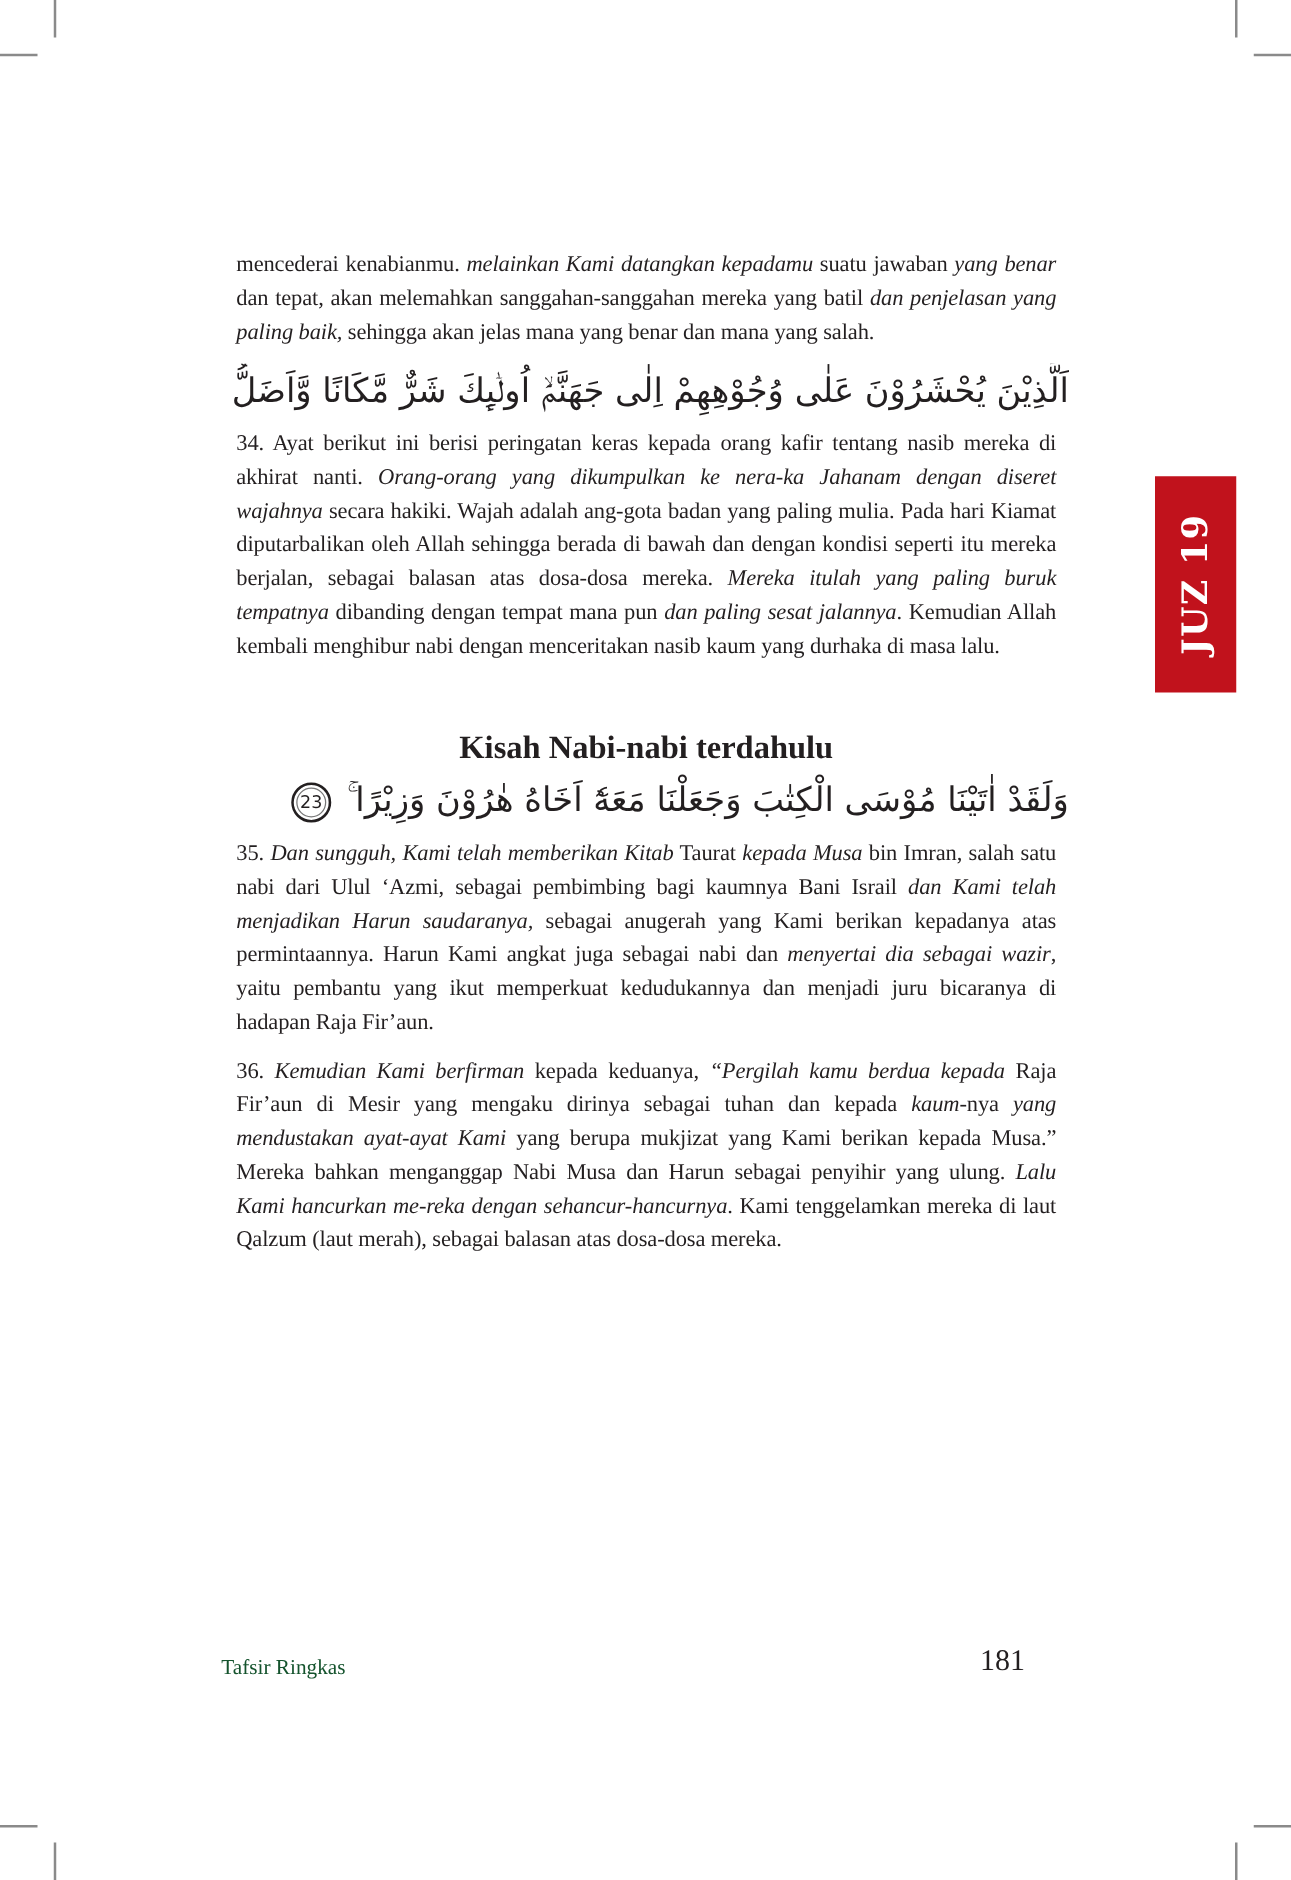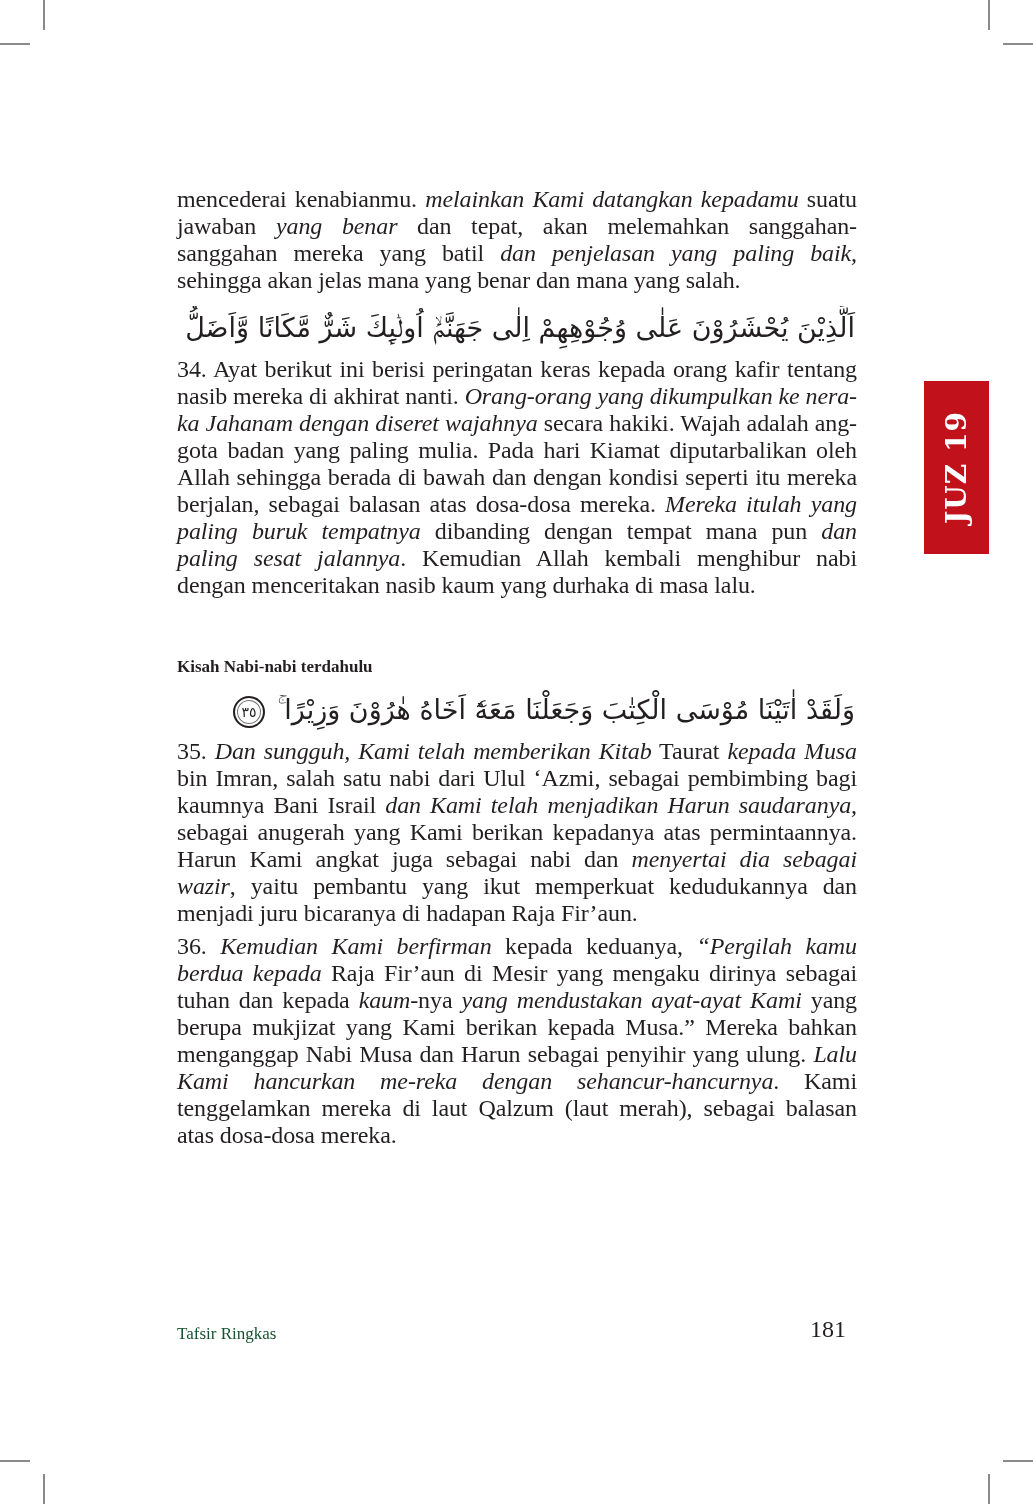--- a/index.html
+++ b/index.html
@@ -20,24 +20,24 @@
     .crop.v { width: 2px; height: 30px; }
     .crop.h { height: 2px; width: 30px; }
 
     .content {
       position: absolute;
       left: 177px;
       top: 186px;
       width: 680px;
     }
     .para {
-      font-size: 24px;
+      font-size: 18px;
       line-height: 27px;
       text-align: justify;
-      margin: 0;
+      margin: 12px;
       letter-spacing: -0.1px;
       font-family: Liberation Serif, serif;
     }
     .para i { font-style: italic; }
     .arabic {
       direction: rtl;
       text-align: right;
       font-family: "DejaVu Sans", sans-serif;
       font-size: 27px;
       line-height: 44px;
@@ -57,23 +57,24 @@
       font-size: 14px;
       line-height: 28px;
       text-align: center;
       vertical-align: middle;
       margin-right: 4px;
       box-shadow: inset 0 0 0 2px #fff, inset 0 0 0 3px #777;
     }
     .heading {
       font-family: "Liberation Serif", serif;
       font-weight: bold;
-      font-size: 17px;
+      font-size: 26px;
       line-height: 27px;
       margin: 0;
+      text-align: center;
     }
     .juz-tab {
       position: absolute;
       left: 924px;
       top: 381px;
       width: 65px;
       height: 173px;
       background: #c1121c;
       display: flex;
       align-items: center;
@@ -90,24 +91,24 @@
     }
     .footer-title {
       position: absolute;
       left: 177px;
       top: 1324px;
       font-size: 17px;
       color: #14532d;
     }
     .page-number {
       position: absolute;
-      left: 810px;
+      left: 774px;
       top: 1316px;
       width: 46px;
-      text-align: left;
+      text-align: right;
       font-size: 24px;
       color: #231f20;
     }
   </style>
 </head>
 <body>
 
 <div class="crop v" style="left:43px; top:0;"></div>
 <div class="crop h" style="left:0; top:43px;"></div>
 <div class="crop v" style="left:988px; top:0;"></div>
@@ -124,21 +125,21 @@
   <div class="arabic" style="margin-top:12px;">
     <span>اَلَّذِيْنَ يُحْشَرُوْنَ عَلٰى وُجُوْهِهِمْ اِلٰى جَهَنَّمَۙ اُولٰۤىِٕكَ شَرٌّ مَّكَانًا وَّاَضَلُّ سَبِيْلًا ࣖ</span>
     
   </div>
   <p class="para" style="margin-top:6px;"><span>34. Ayat berikut ini berisi peringatan keras kepada orang kafir tentang nasib mereka di akhirat nanti. </span><i>Orang-orang yang dikumpulkan ke nera-ka Jahanam dengan diseret wajahnya</i><span> secara hakiki. Wajah adalah ang-gota badan yang paling mulia. Pada hari Kiamat diputarbalikan oleh Allah sehingga berada di bawah dan dengan kondisi seperti itu mereka berjalan, sebagai balasan atas dosa-dosa mereka. </span><i>Mereka itulah yang paling buruk tempatnya</i><span> dibanding dengan tempat mana pun </span><i>dan paling sesat jalannya</i><span>. Kemudian Allah kembali menghibur nabi dengan menceritakan nasib kaum yang durhaka di masa lalu.</span></p>
 
   <h3 class="heading" style="margin-top:54px;">Kisah Nabi-nabi terdahulu</h3>
 
   <div class="arabic" style="margin-top:8px;">
     <span>وَلَقَدْ اٰتَيْنَا مُوْسَى الْكِتٰبَ وَجَعَلْنَا مَعَهٗٓ اَخَاهُ هٰرُوْنَ وَزِيْرًا ۚ</span>
-    <span class="ayah-num">٣٥</span>
+    <span class="ayah-num">23</span>
   </div>
   <p class="para" style="margin-top:6px;"><span>35. </span><i>Dan sungguh, Kami telah memberikan Kitab</i><span> Taurat </span><i>kepada Musa</i><span> bin Imran, salah satu nabi dari Ulul ‘Azmi, sebagai pembimbing bagi kaumnya Bani Israil </span><i>dan Kami telah menjadikan Harun saudaranya,</i><span> sebagai anugerah yang Kami berikan kepadanya atas permintaannya. Harun Kami angkat juga sebagai nabi dan </span><i>menyertai dia sebagai wazir</i><span>, yaitu pembantu yang ikut memperkuat kedudukannya dan menjadi juru bicaranya di hadapan Raja Fir’aun.</span></p>
 
   <p class="para" style="margin-top:6px;"><span>36. </span><i>Kemudian Kami berfirman</i><span> kepada keduanya, </span><i>“Pergilah kamu berdua kepada</i><span> Raja Fir’aun di Mesir yang mengaku dirinya sebagai tuhan dan kepada </span><i>kaum</i><span>-nya </span><i>yang mendustakan ayat-ayat Kami</i><span> yang berupa mukjizat yang Kami berikan kepada Musa.” Mereka bahkan menganggap Nabi Musa dan Harun sebagai penyihir yang ulung. </span><i>Lalu Kami hancurkan me-reka dengan sehancur-hancurnya</i><span>. Kami tenggelamkan mereka di laut Qalzum (laut merah), sebagai balasan atas dosa-dosa mereka.</span></p>
 
 </div>
 
 <div class="juz-tab">
   <span>JUZ 19</span>
 </div>

